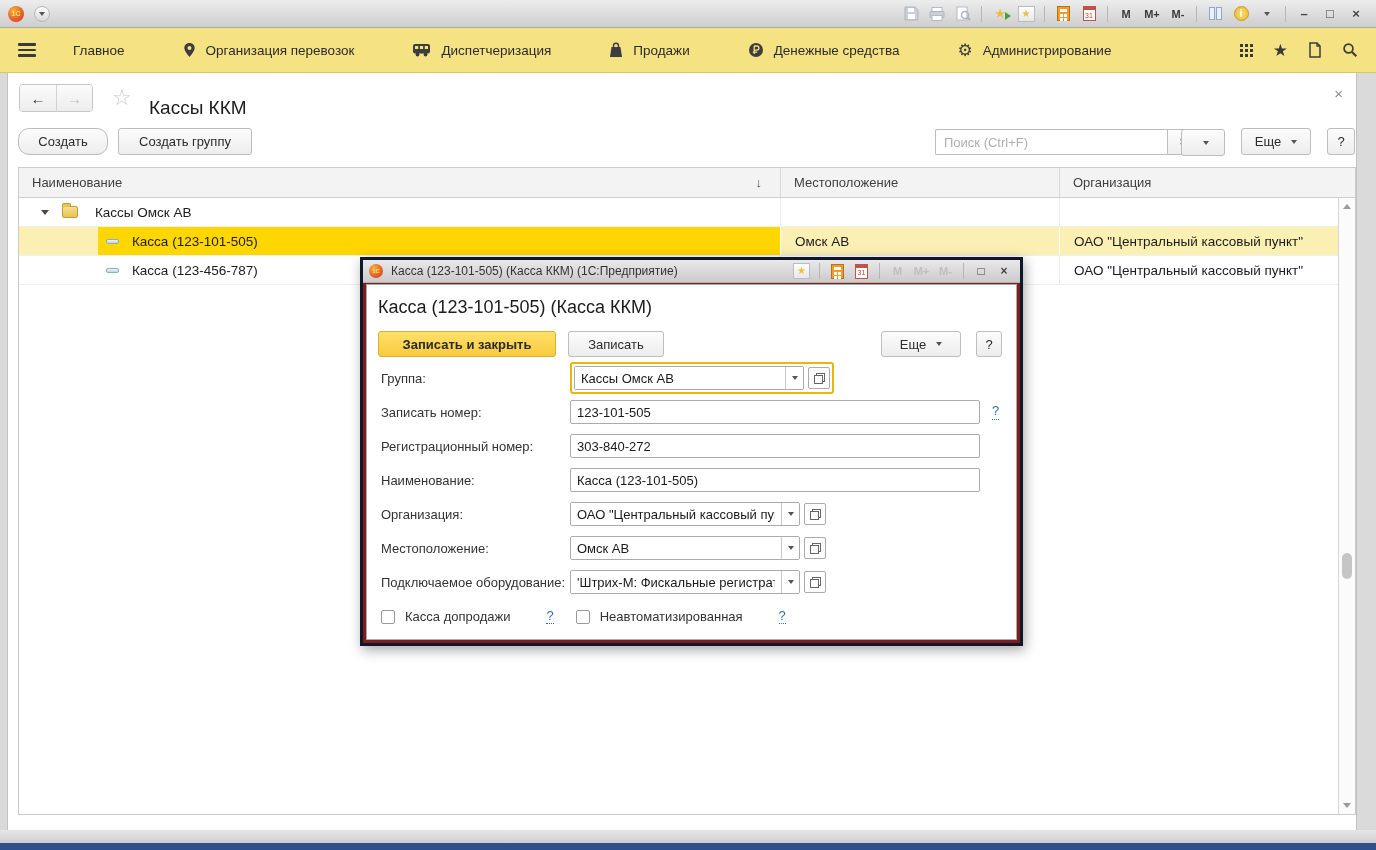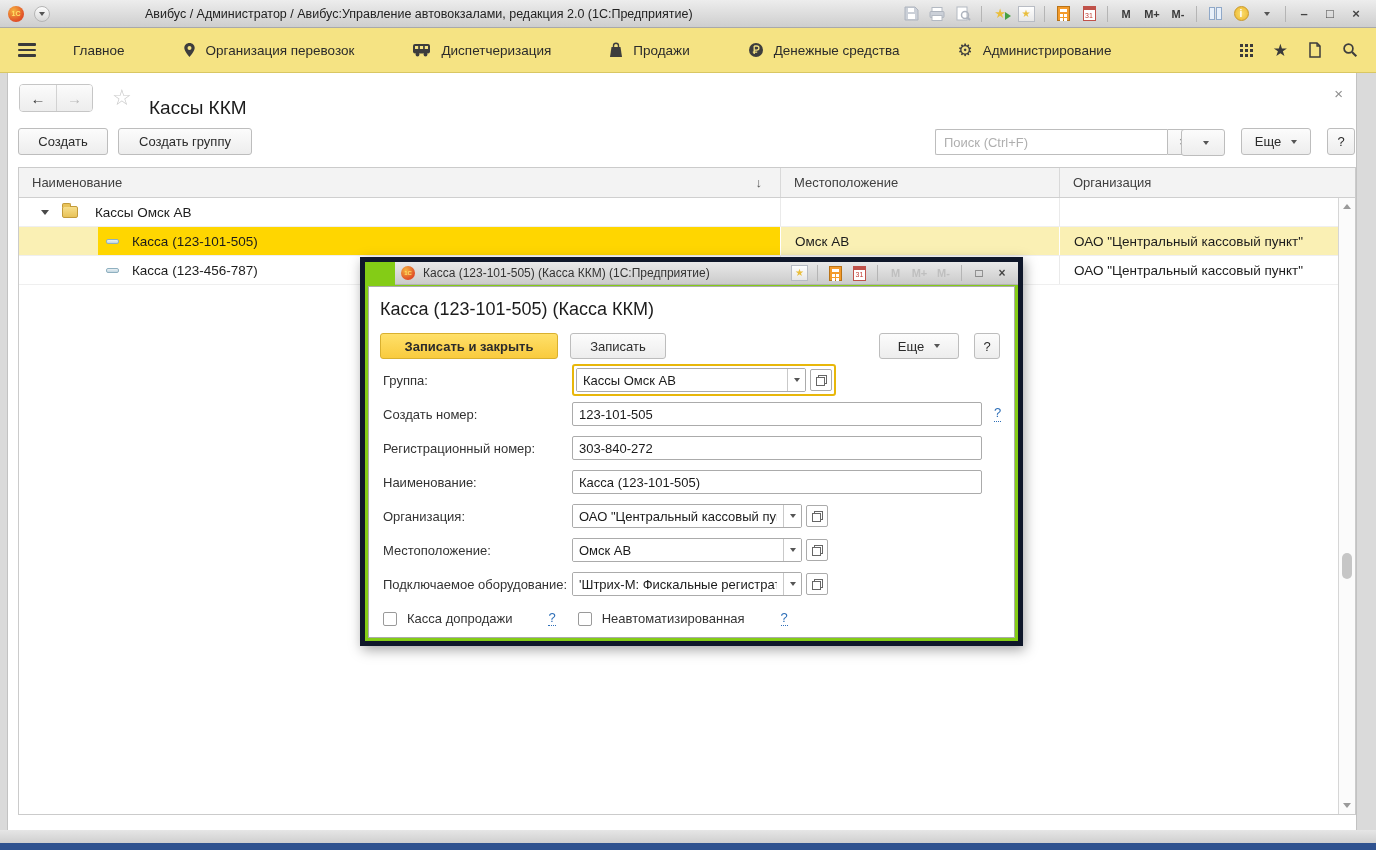--- a/index.html
+++ b/index.html
@@ -83,21 +83,21 @@
   .fav-star { position:absolute; left:103px; top:12px; font-size:22px; color:#C9C9C9; }
   .page-title { position:absolute; left:140px; top:24px; font-size:19px; color:#1C1C1C; }
   .tab-close { position:absolute; right:13px; top:12px; font-size:15px; color:#8E8E8E; }
 
   
   .command-bar { position:absolute; left:9px; top:123px; width:1347px; height:44px; background:#FFF; }
   .btn { height:27px; border:1px solid #BDBDBD; border-radius:3px;
     background:linear-gradient(#FCFCFC,#EDEDED); font-size:13px; color:#2B2B2B;
     display:inline-flex; align-items:center; justify-content:center; padding:0 16px;
     font-family:inherit; }
-  .cmd-create { position:absolute; left:9px; top:5px; min-width:90px; }
+  .cmd-create { position:absolute; left:9px; top:5px; min-width:90px;border-radius:11px; }
   .cmd-create-group { position:absolute; left:109px; top:5px; min-width:134px; }
   .search-wrap { position:absolute; left:914px; top:6px; display:flex; height:26px;padding-left:12px; }
   .search-input { width:232px; height:26px; border:1px solid #BDBDBD; border-right:none;
     border-radius:2px 0 0 2px; padding:0 8px; font-size:13px; color:#333; font-family:inherit; }
   .search-input::placeholder { color:#AFAFAF; }
   .search-clear { width:31px; height:26px; border:1px solid #BDBDBD;
     background:linear-gradient(#FCFCFC,#EFEFEF); display:flex; align-items:center;
     justify-content:center; color:#8E8E8E; font-size:12px; border-radius:0 2px 2px 0; }
   .search-btn { position:absolute; left:1172px; top:6px; width:44px; height:27px;
     display:flex; align-items:center; justify-content:center; gap:5px; }
@@ -135,21 +135,21 @@
     border-left:1px solid #D6D6D6; background:#FBFBFB; }
   .vs-up, .vs-down { position:absolute; left:4px; width:0; height:0;
     border-left:4px solid transparent; border-right:4px solid transparent; }
   .vs-up { top:6px; border-bottom:5px solid #9A9A9A; }
   .vs-down { bottom:6px; border-top:5px solid #9A9A9A; }
   .vs-thumb { position:absolute; left:3px; top:355px; width:10px; height:26px;
     background:#C6C6C6; border-radius:5px; }
 
   
   .dialog { position:absolute; left:360px; top:257px; width:663px; height:389px;
-    background:#84cc16; border:5px solid #0f172a; box-shadow:2px 4px 12px rgba(0,0,0,.35); z-index:20;padding-left:30px; }
+    background:#7f1d1d; border:3px solid #0f172a; box-shadow:2px 4px 12px rgba(0,0,0,.35); z-index:20; }
   .d-titlebar { height:23px; background:linear-gradient(#E9E9E9,#CBCBCB);
     border-bottom:1px solid #B2B2B2; display:flex; align-items:center; padding:0 6px; }
   .d-title { margin-left:8px; font-size:12px; color:#333; white-space:nowrap; }
   .d-tb-right { margin-left:auto; display:flex; align-items:center; gap:3px; }
   .d-tb-right .tb-icon { width:21px; height:18px; }
   .d-winbtn { width:20px; height:18px; display:flex; align-items:center; justify-content:center;
     font-size:12px; font-weight:bold; color:#444; }
   .d-body { position:absolute; left:3px; right:3px; top:24px; bottom:3px;
     background:#FFF; border:1px solid #ABABAB; overflow:hidden; }
   .d-heading { margin:12px 0 0 11px; font-size:18px; color:#1C1C1C; }
@@ -195,21 +195,20 @@
   .svgicon { display:block; }
 </style>
 </head>
 <body>
 
 <div class="titlebar">
   <div class="logo-1c">1С</div>
   <div class="logo-drop">
       <i class="caret-down sm"></i>
     </div>
-  <div class="titlebar-text">Авибус / Администратор / Авибус:Управление автовокзалами, редакция 2.0  (1С:Предприятие)</div>
   <div class="tb-right">
     <div class="tb-icon">
       <svg class="svgicon" width="15" height="15">
           <path d="M1 1 H11 L14 4 V14 H1 Z" fill="#CBD0D8" stroke="#AEB4BE"></path>
           <rect x="4" y="8" width="7" height="5" fill="#FFF"></rect>
           <rect x="4" y="2" width="6" height="4" fill="#FFF"></rect>
         </svg>
     </div>
     <div class="tb-icon">
       <svg class="svgicon" width="16" height="14">
@@ -473,21 +472,21 @@
               <i class="caret-down sm"></i>
             </span>
         </span>
         <span class="open-btn">
             <span class="icon-open"></span>
           </span>
       </span>
     </div>
 
     <div class="d-row">
-      <span class="d-label">Создать номер:</span>
+      <span class="d-label">Записать номер:</span>
       <input class="txt-input" value="123-101-505" style="">
       <span class="help-link">?</span>
     </div>
 
     <div class="d-row">
       <span class="d-label">Регистрационный номер:</span>
       <input class="txt-input" value="303-840-272" style="">
     </div>
 
     <div class="d-row">

